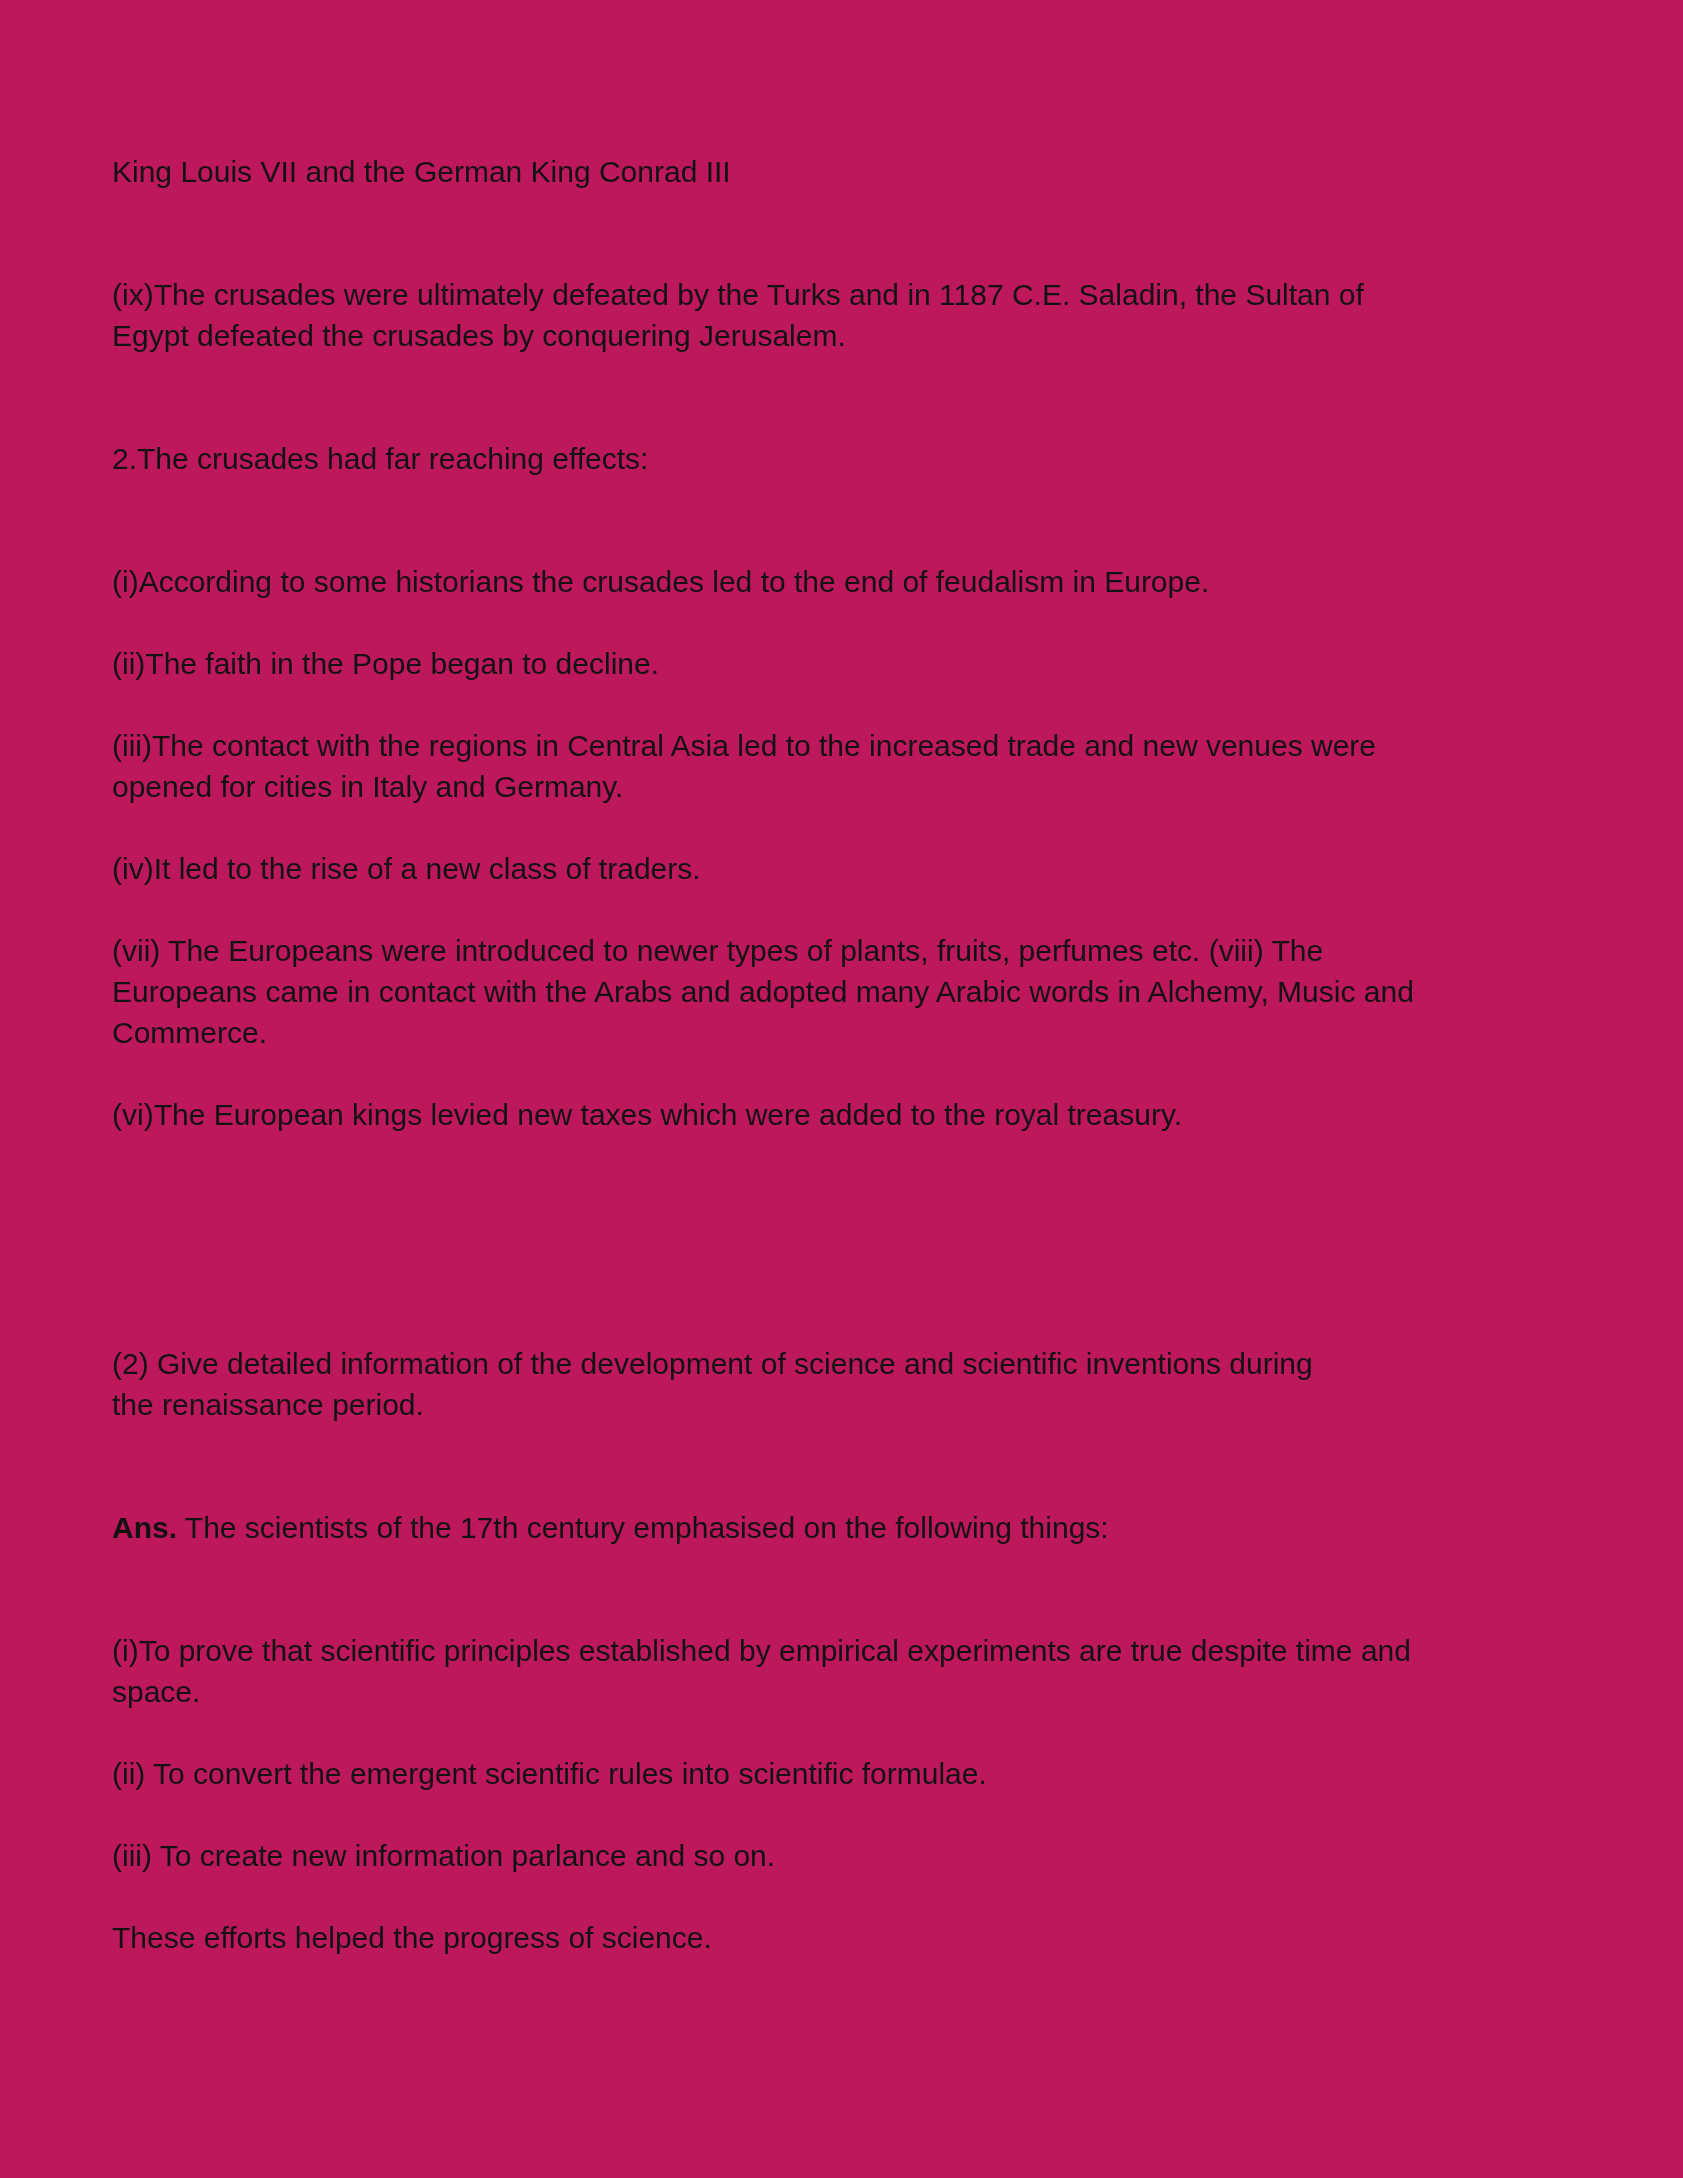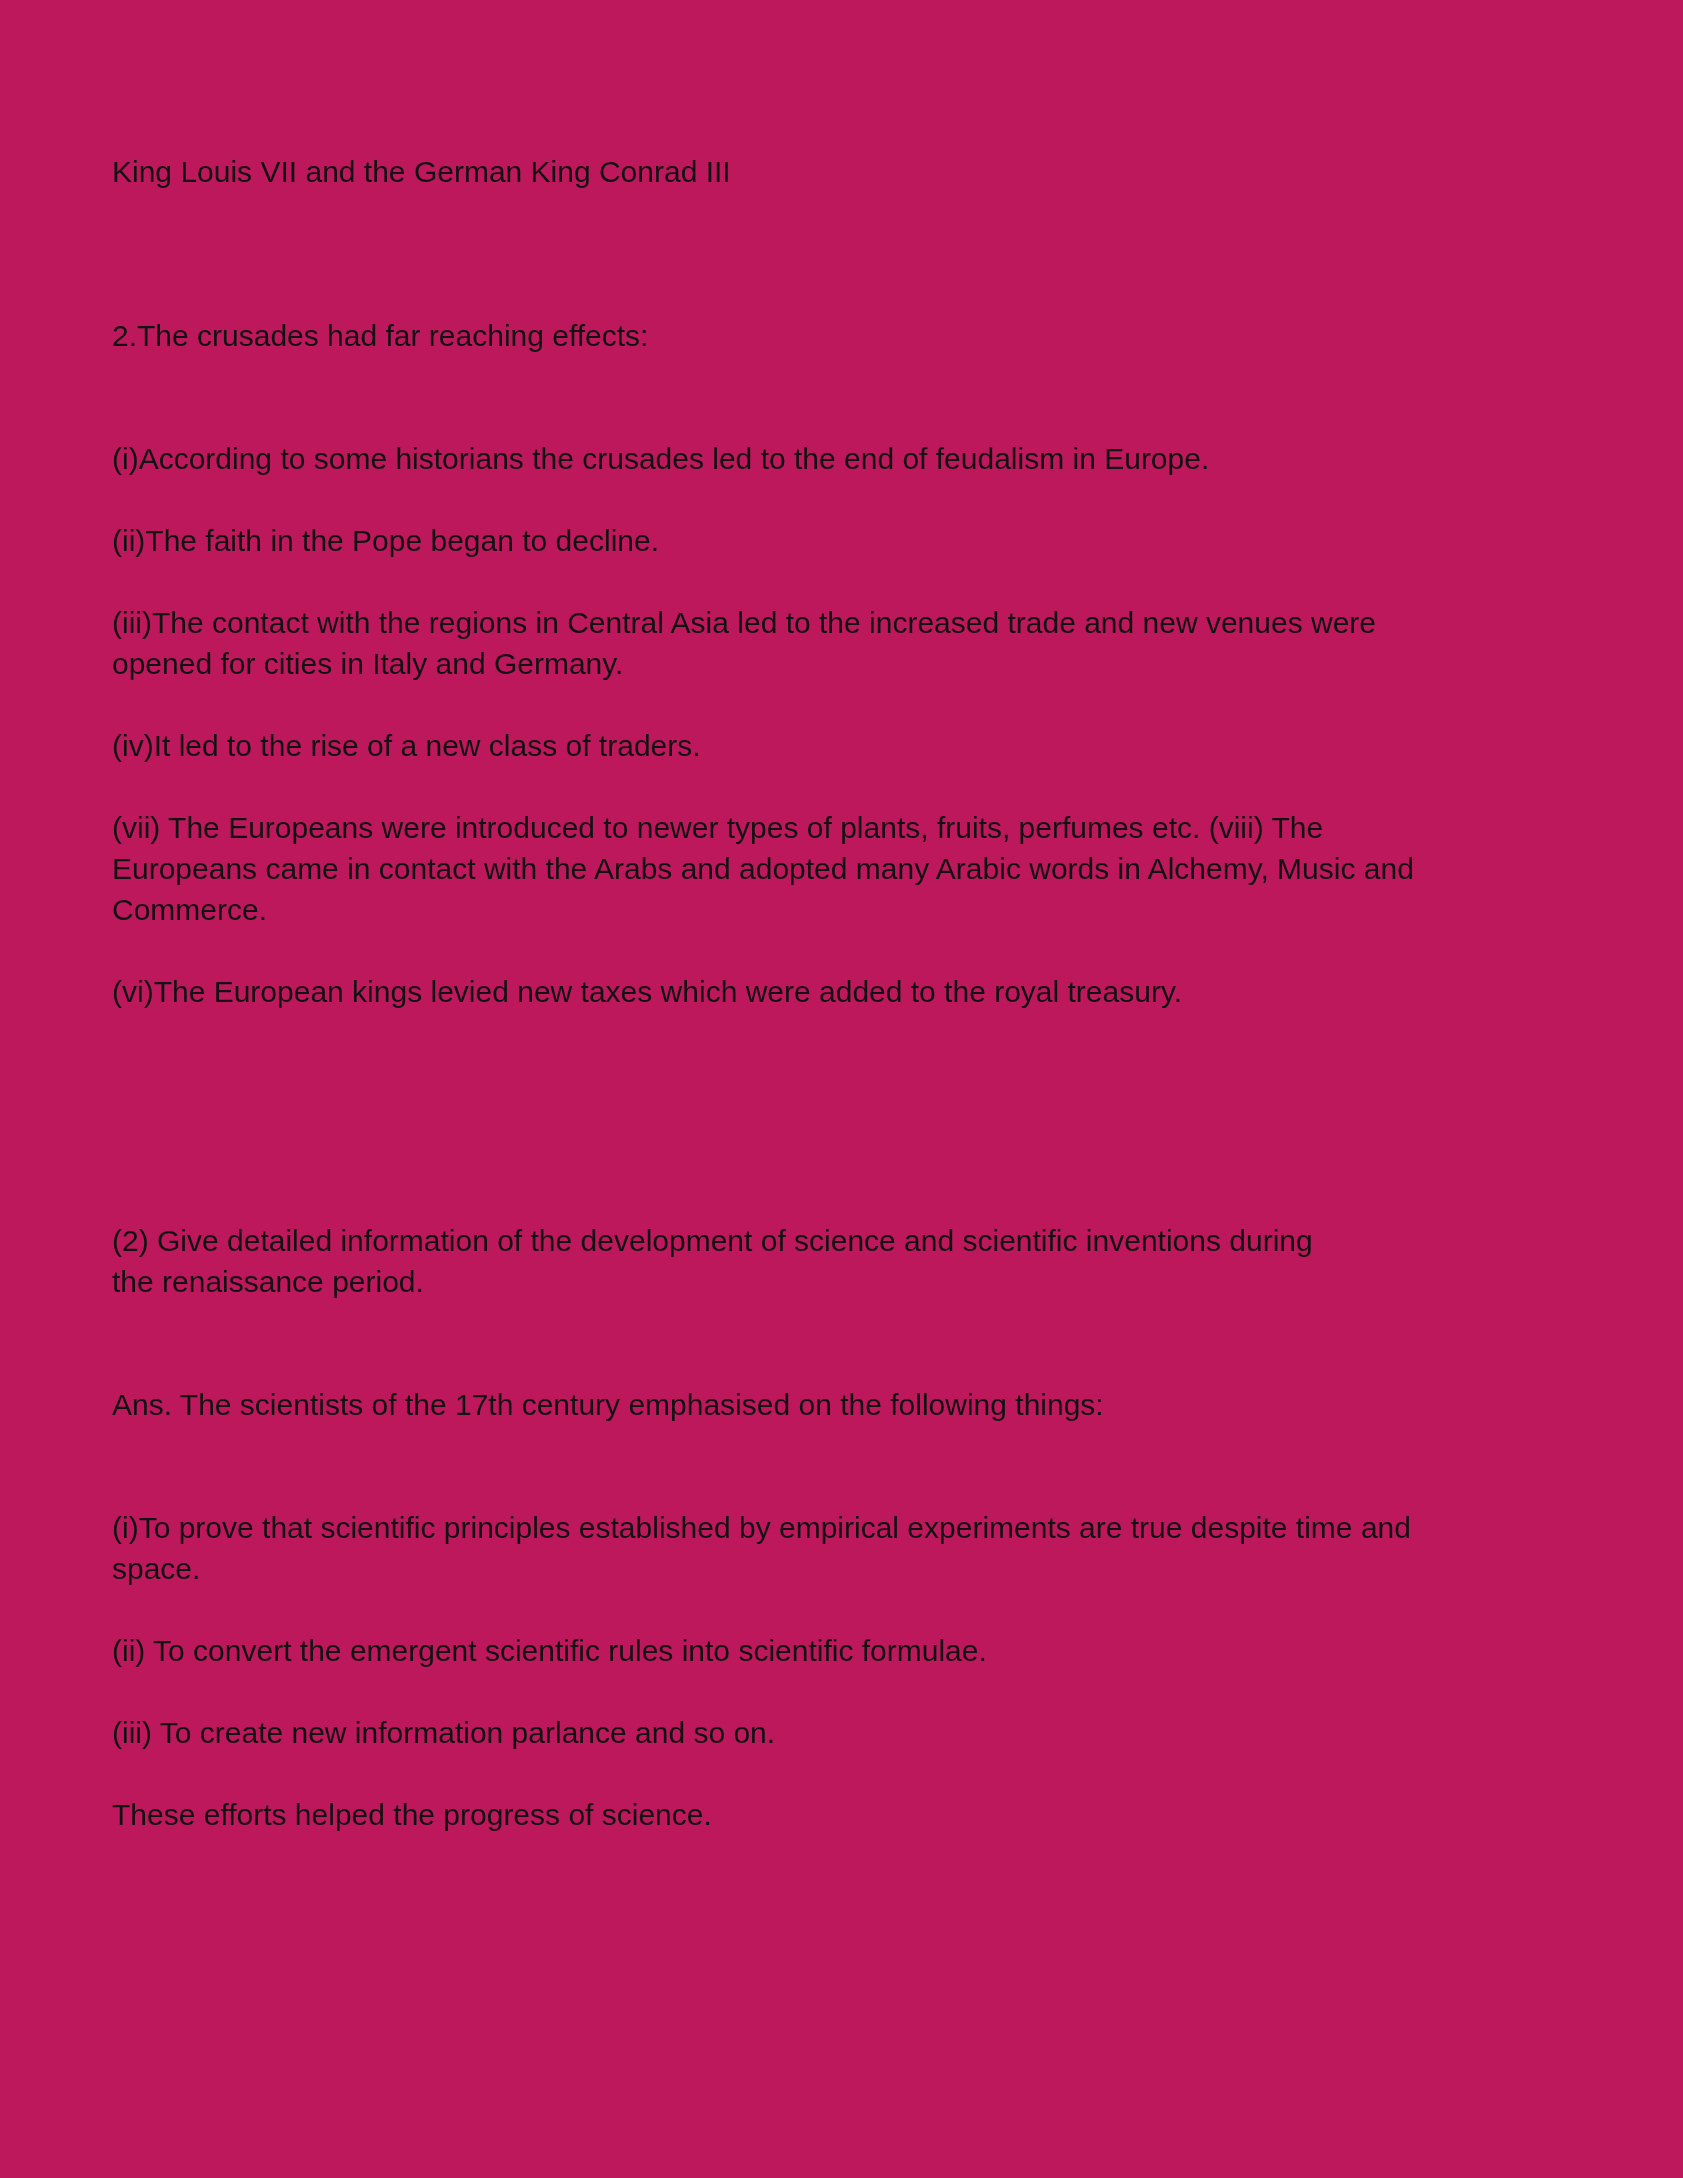--- a/index.html
+++ b/index.html
@@ -34,34 +34,36 @@
   }
   .heading-underline {
     font-weight: bold;
     text-decoration-thickness: 3px;
     text-underline-offset: 5px;
   }
   .heading-bold {
     font-weight: bold;
   }
   .bold {
-    font-weight: normal;
+    font-weight: bold;
   }
   .section-spacer {
     height: 44px;
   }
 </style>
 </head>
 <body>
 
 <div class="page">
   <div class="content">
 
     <p>King Louis VII and the German King Conrad III</p>
 
+    <p>(ix)The crusades were ultimately defeated by the Turks and in 1187 C.E. Saladin, the Sultan of
+Egypt defeated the crusades by conquering Jerusalem.</p>
 
     <h2 class="heading-underline">2.The crusades had far reaching effects:</h2>
 
     <p>(i)According to some historians the crusades led to the end of feudalism in Europe.</p>
     <p>(ii)The faith in the Pope began to decline.</p>
     <p>(iii)The contact with the regions in Central Asia led to the increased trade and new venues were
 opened for cities in Italy and Germany.</p>
     <p>(iv)It led to the rise of a new class of traders.</p>
     <p>(vii) The Europeans were introduced to newer types of plants, fruits, perfumes etc. (viii) The
 Europeans came in contact with the Arabs and adopted many Arabic words in Alchemy, Music and

